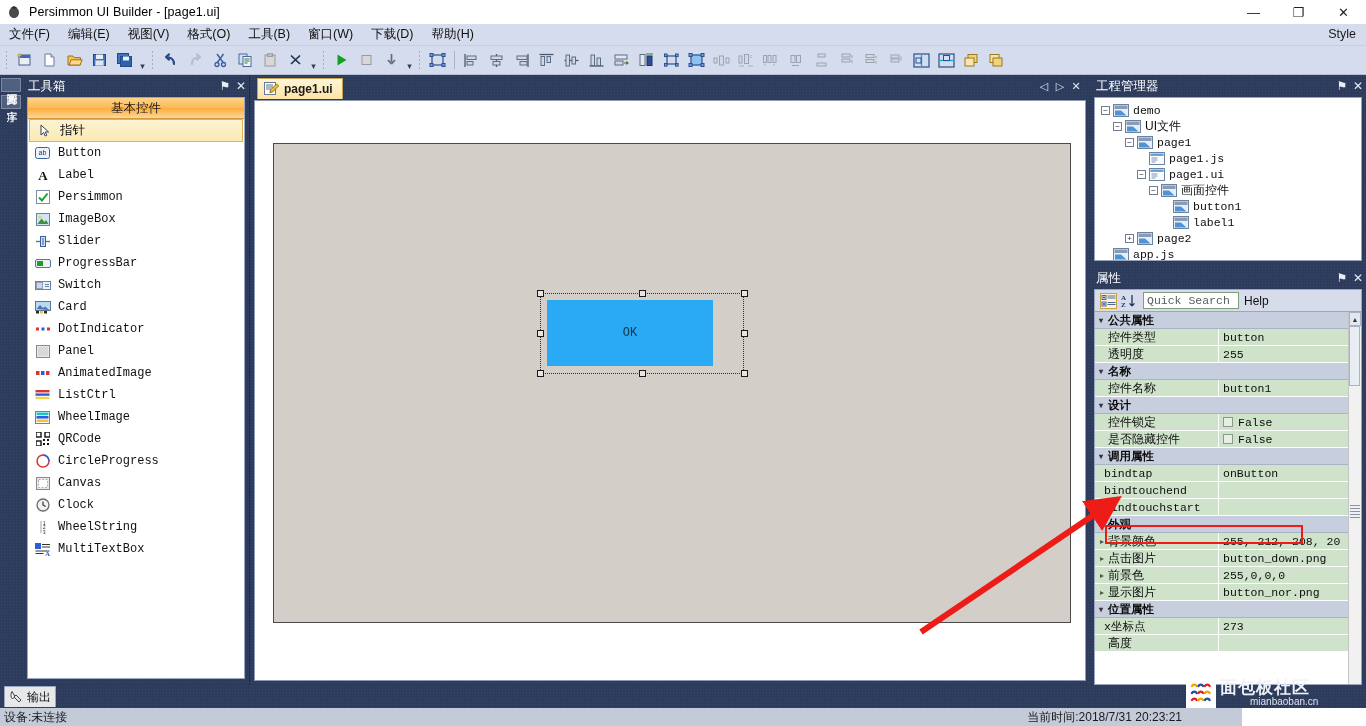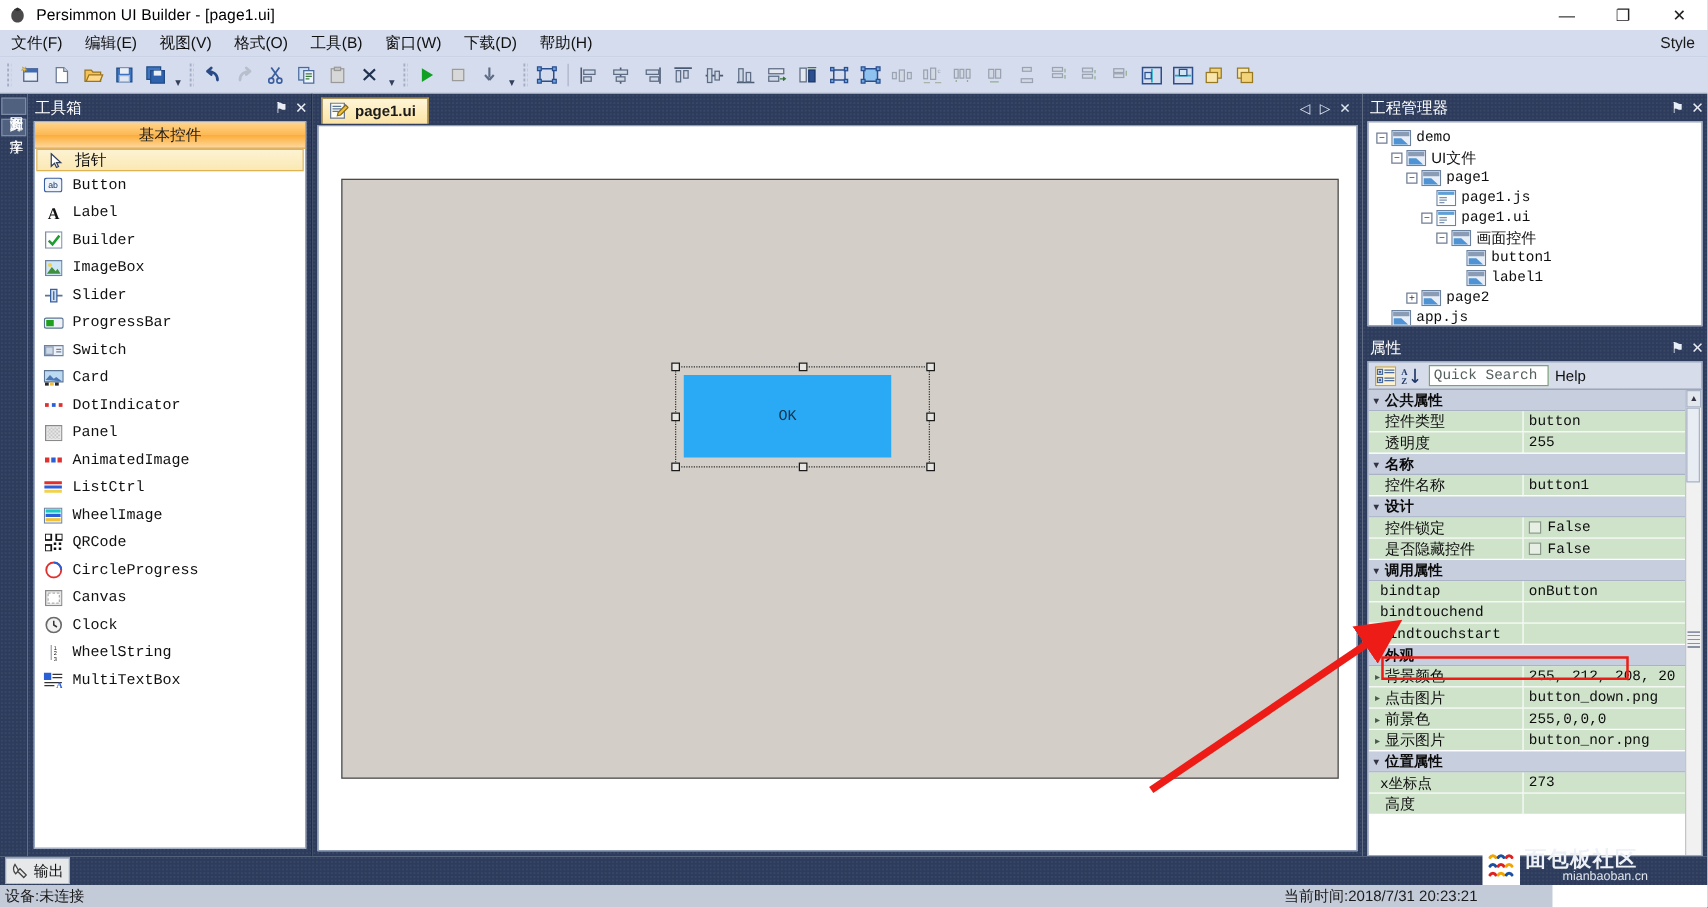--- a/index.html
+++ b/index.html
@@ -130,21 +130,21 @@
     font-size: 12.5px; color: #1d1d1d;
   }
   .tb-item {
     height: 22px; display: flex; align-items: center;
     padding-left: 6px; font-size: 12px; color: #101010;
     font-family: "Liberation Mono", monospace;
   }
   .tb-item.selected {
     background: linear-gradient(to bottom,#fdf3d2,#fbe9b4);
     border: 1px solid #e0b352;
-    height: 18px;
+    height: 23px;
     margin: 0 1px;
   }
   .tb-item .ti-icon {
     width: 17px; height: 16px; margin-right: 7px; flex: none;
     display: flex; align-items: center; justify-content: center;
   }
   .tb-item .ti-label { font-size: 12px; }
   .tb-item.cjk .ti-label { font-family: "Liberation Sans", sans-serif; font-size: 12.5px; }
 
   
@@ -676,21 +676,21 @@
         <span class="ti-label">Label</span>
       </div>
 
       <div class="tb-item">
         <span class="ti-icon">
             <svg width="14" height="14" viewBox="0 0 14 14">
               <rect x="0.5" y="0.5" width="13" height="13" fill="#fff" stroke="#7d8fa8"></rect>
               <path d="M3 7.5 L6 10.5 L11.5 3.5" stroke="#1e9e2e" stroke-width="2" fill="none"></path>
             </svg>
           </span>
-        <span class="ti-label">Builder</span>
+        <span class="ti-label">Persimmon</span>
       </div>
 
       <div class="tb-item">
         <span class="ti-icon">
             <svg width="14" height="13" viewBox="0 0 14 13">
               <rect x="0.5" y="0.5" width="13" height="12" fill="#cfe6f7" stroke="#6b82a0"></rect>
               <circle cx="4" cy="4" r="1.6" fill="#f2d24a"></circle>
               <path d="M1.5 11 L5.5 5.5 L8.5 9 L10 7 L12.5 11 Z" fill="#3f8f3f"></path>
             </svg>
           </span>

